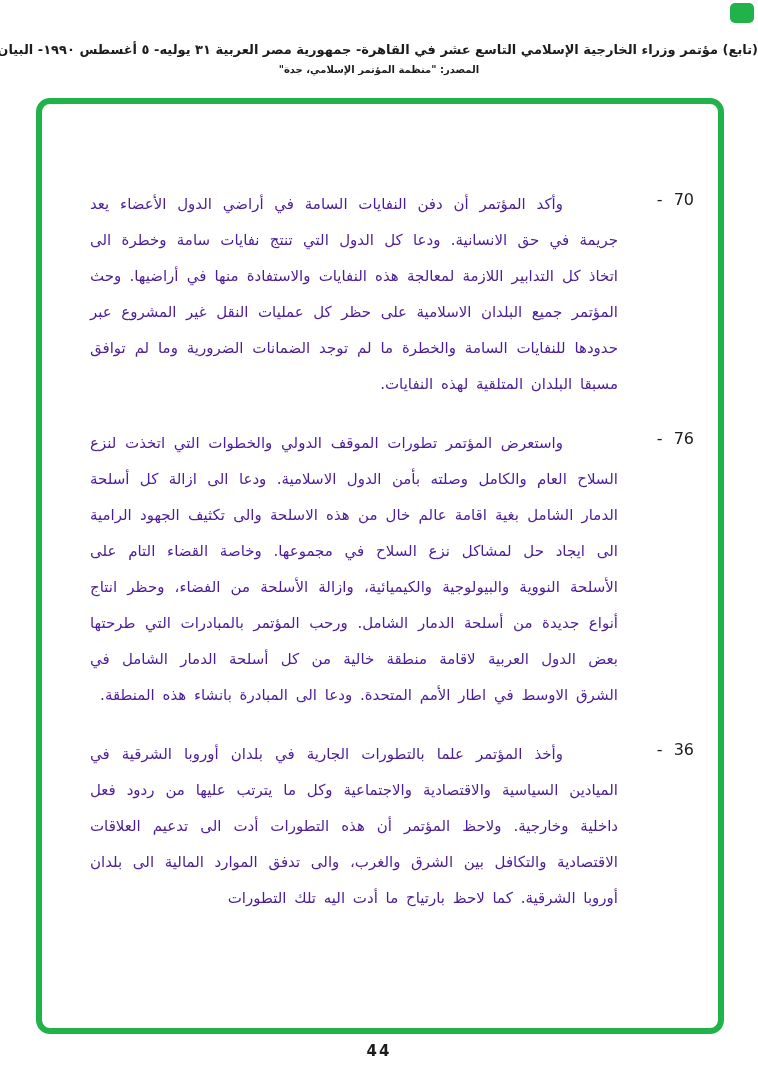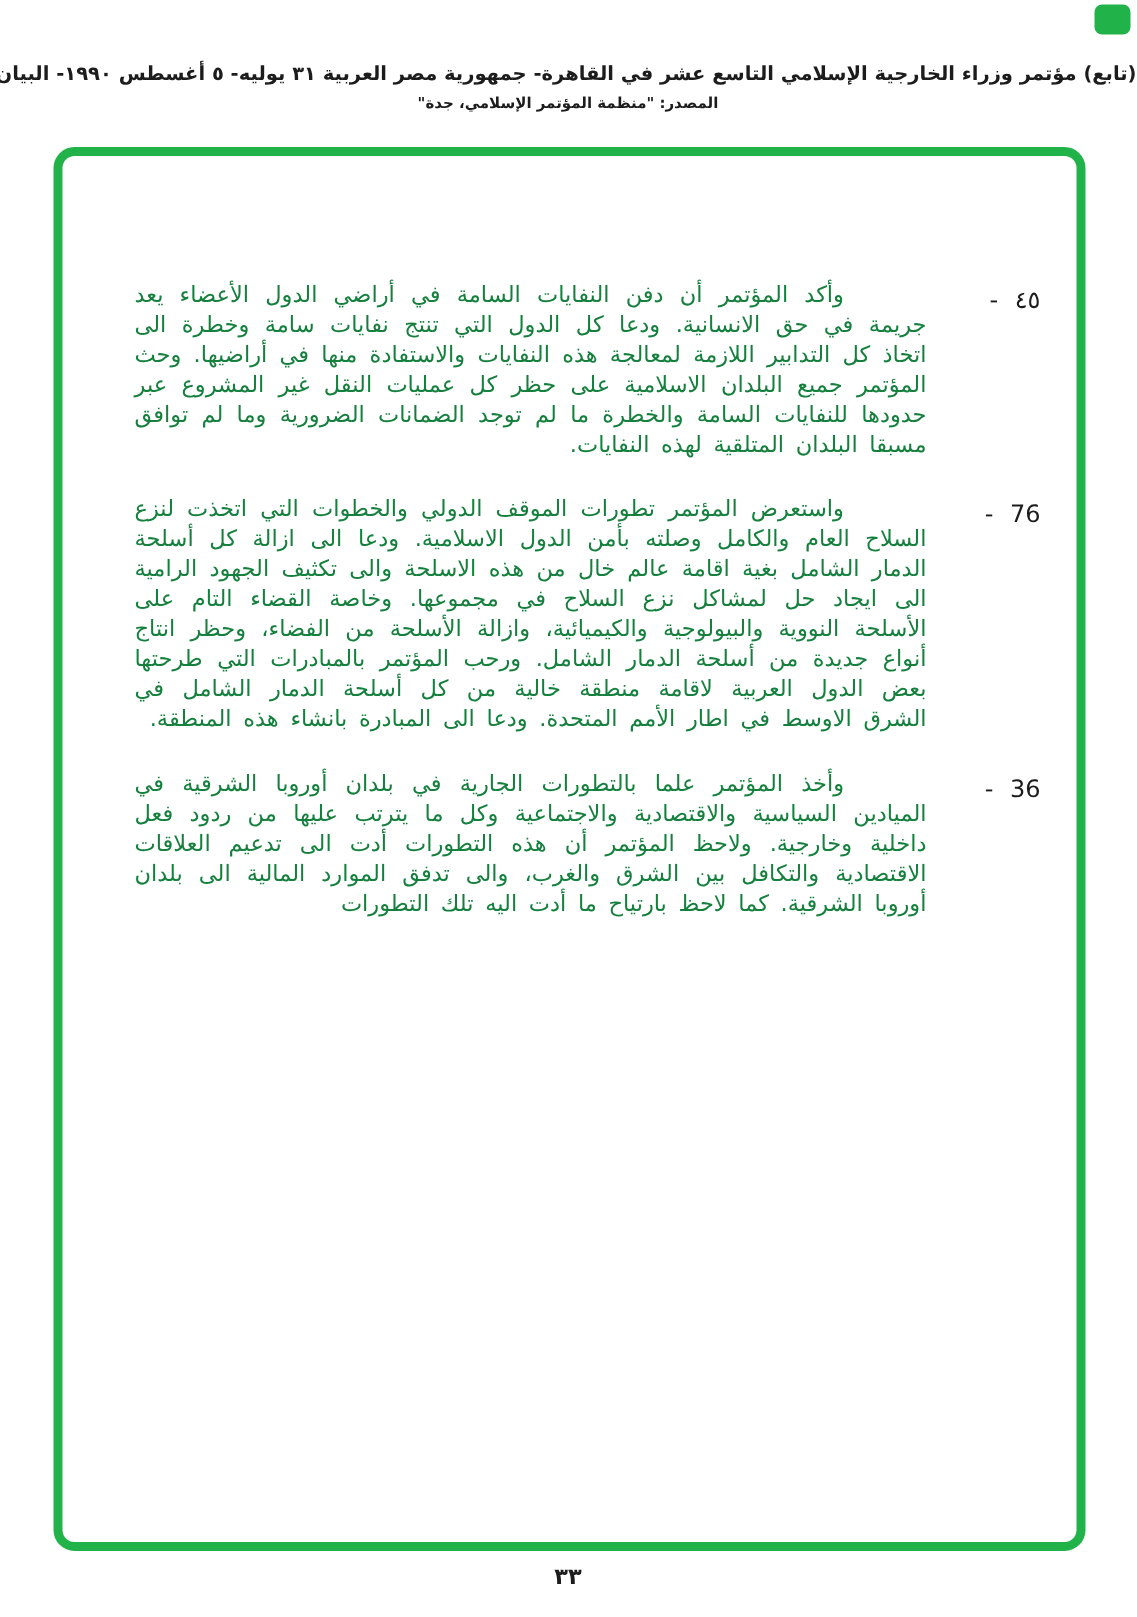--- a/index.html
+++ b/index.html
@@ -72,26 +72,26 @@
     width: 50px;
     font-size: 16px;
     line-height: 28px;
     word-spacing: 6px;
     white-space: nowrap;
     color: #1c1c1c;
   }
   .para-text {
     flex: 1;
     font-size: 15px;
-    line-height: 20px;
+    line-height: 36px;
     text-align: justify;
     text-align-last: right;
     text-indent: 55px;
     word-spacing: 3px;
-    color: #15803d;
+    color: #4c1d95;
   }
   
   .page-number {
     position: absolute;
     top: 1042px;
     left: 0;
     right: 0;
     text-align: center;
     font-size: 15px;
     font-weight: bold;
@@ -106,31 +106,31 @@
   <div class="corner-mark"></div>
 
   <div class="header">
     <div class="title">(تابع) مؤتمر وزراء الخارجية الإسلامي التاسع عشر في القاهرة- جمهورية مصر العربية ٣١ يوليه- ٥ أغسطس ١٩٩٠- البيان الختامي</div>
     <div class="source">المصدر: "منظمة المؤتمر الإسلامي، جدة"</div>
   </div>
 
   <div class="doc-frame">
 
     <div class="para">
-      <div class="para-num">٤٥ -</div>
+      <div class="para-num">70 -</div>
       <div class="para-text">وأكد المؤتمر أن دفن النفايات السامة في أراضي الدول الأعضاء يعد جريمة في حق الانسانية. ودعا كل الدول التي تنتج نفايات سامة وخطرة الى اتخاذ كل التدابير اللازمة لمعالجة هذه النفايات والاستفادة منها في أراضيها. وحث المؤتمر جميع البلدان الاسلامية على حظر كل عمليات النقل غير المشروع عبر حدودها للنفايات السامة والخطرة ما لم توجد الضمانات الضرورية وما لم توافق مسبقا البلدان المتلقية لهذه النفايات.</div>
     </div>
 
     <div class="para">
       <div class="para-num">76 -</div>
       <div class="para-text">واستعرض المؤتمر تطورات الموقف الدولي والخطوات التي اتخذت لنزع السلاح العام والكامل وصلته بأمن الدول الاسلامية. ودعا الى ازالة كل أسلحة الدمار الشامل بغية اقامة عالم خال من هذه الاسلحة والى تكثيف الجهود الرامية الى ايجاد حل لمشاكل نزع السلاح في مجموعها. وخاصة القضاء التام على الأسلحة النووية والبيولوجية والكيميائية، وازالة الأسلحة من الفضاء، وحظر انتاج أنواع جديدة من أسلحة الدمار الشامل. ورحب المؤتمر بالمبادرات التي طرحتها بعض الدول العربية لاقامة منطقة خالية من كل أسلحة الدمار الشامل في الشرق الاوسط في اطار الأمم المتحدة. ودعا الى المبادرة بانشاء هذه المنطقة.</div>
     </div>
 
     <div class="para">
       <div class="para-num">36 -</div>
       <div class="para-text">وأخذ المؤتمر علما بالتطورات الجارية في بلدان أوروبا الشرقية في الميادين السياسية والاقتصادية والاجتماعية وكل ما يترتب عليها من ردود فعل داخلية وخارجية. ولاحظ المؤتمر أن هذه التطورات أدت الى تدعيم العلاقات الاقتصادية والتكافل بين الشرق والغرب، والى تدفق الموارد المالية الى بلدان أوروبا الشرقية. كما لاحظ بارتياح ما أدت اليه تلك التطورات</div>
     </div>
 
   </div>
 
-  <div class="page-number">٣٣</div>
+  <div class="page-number">44</div>
 
 </div>
 
 </body></html>

